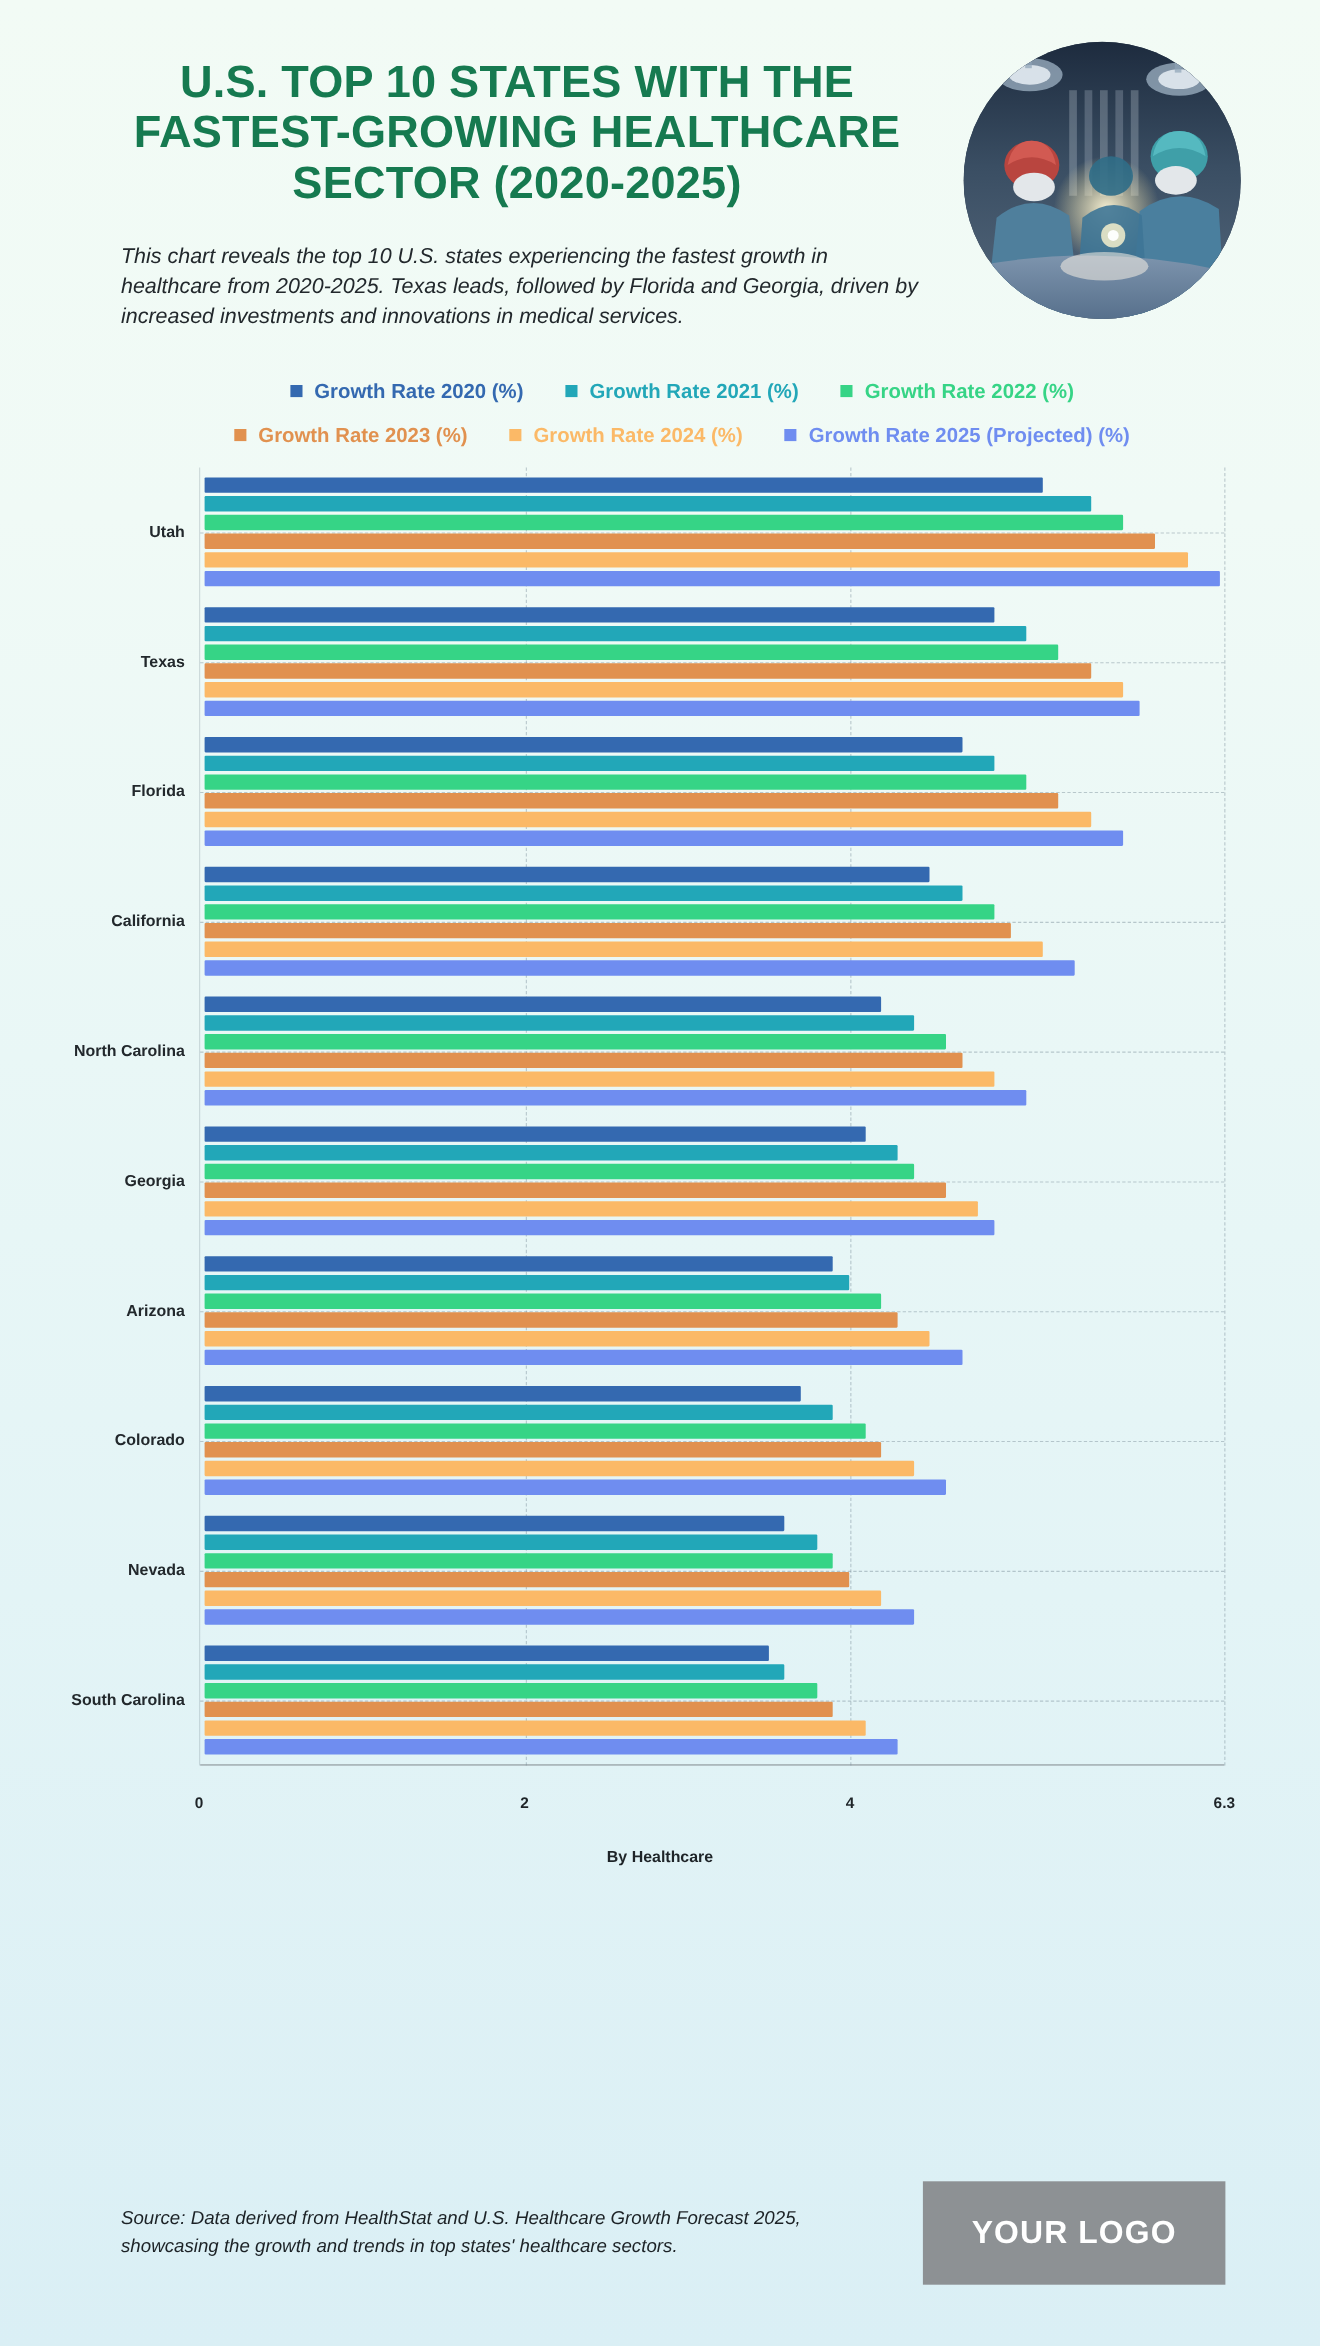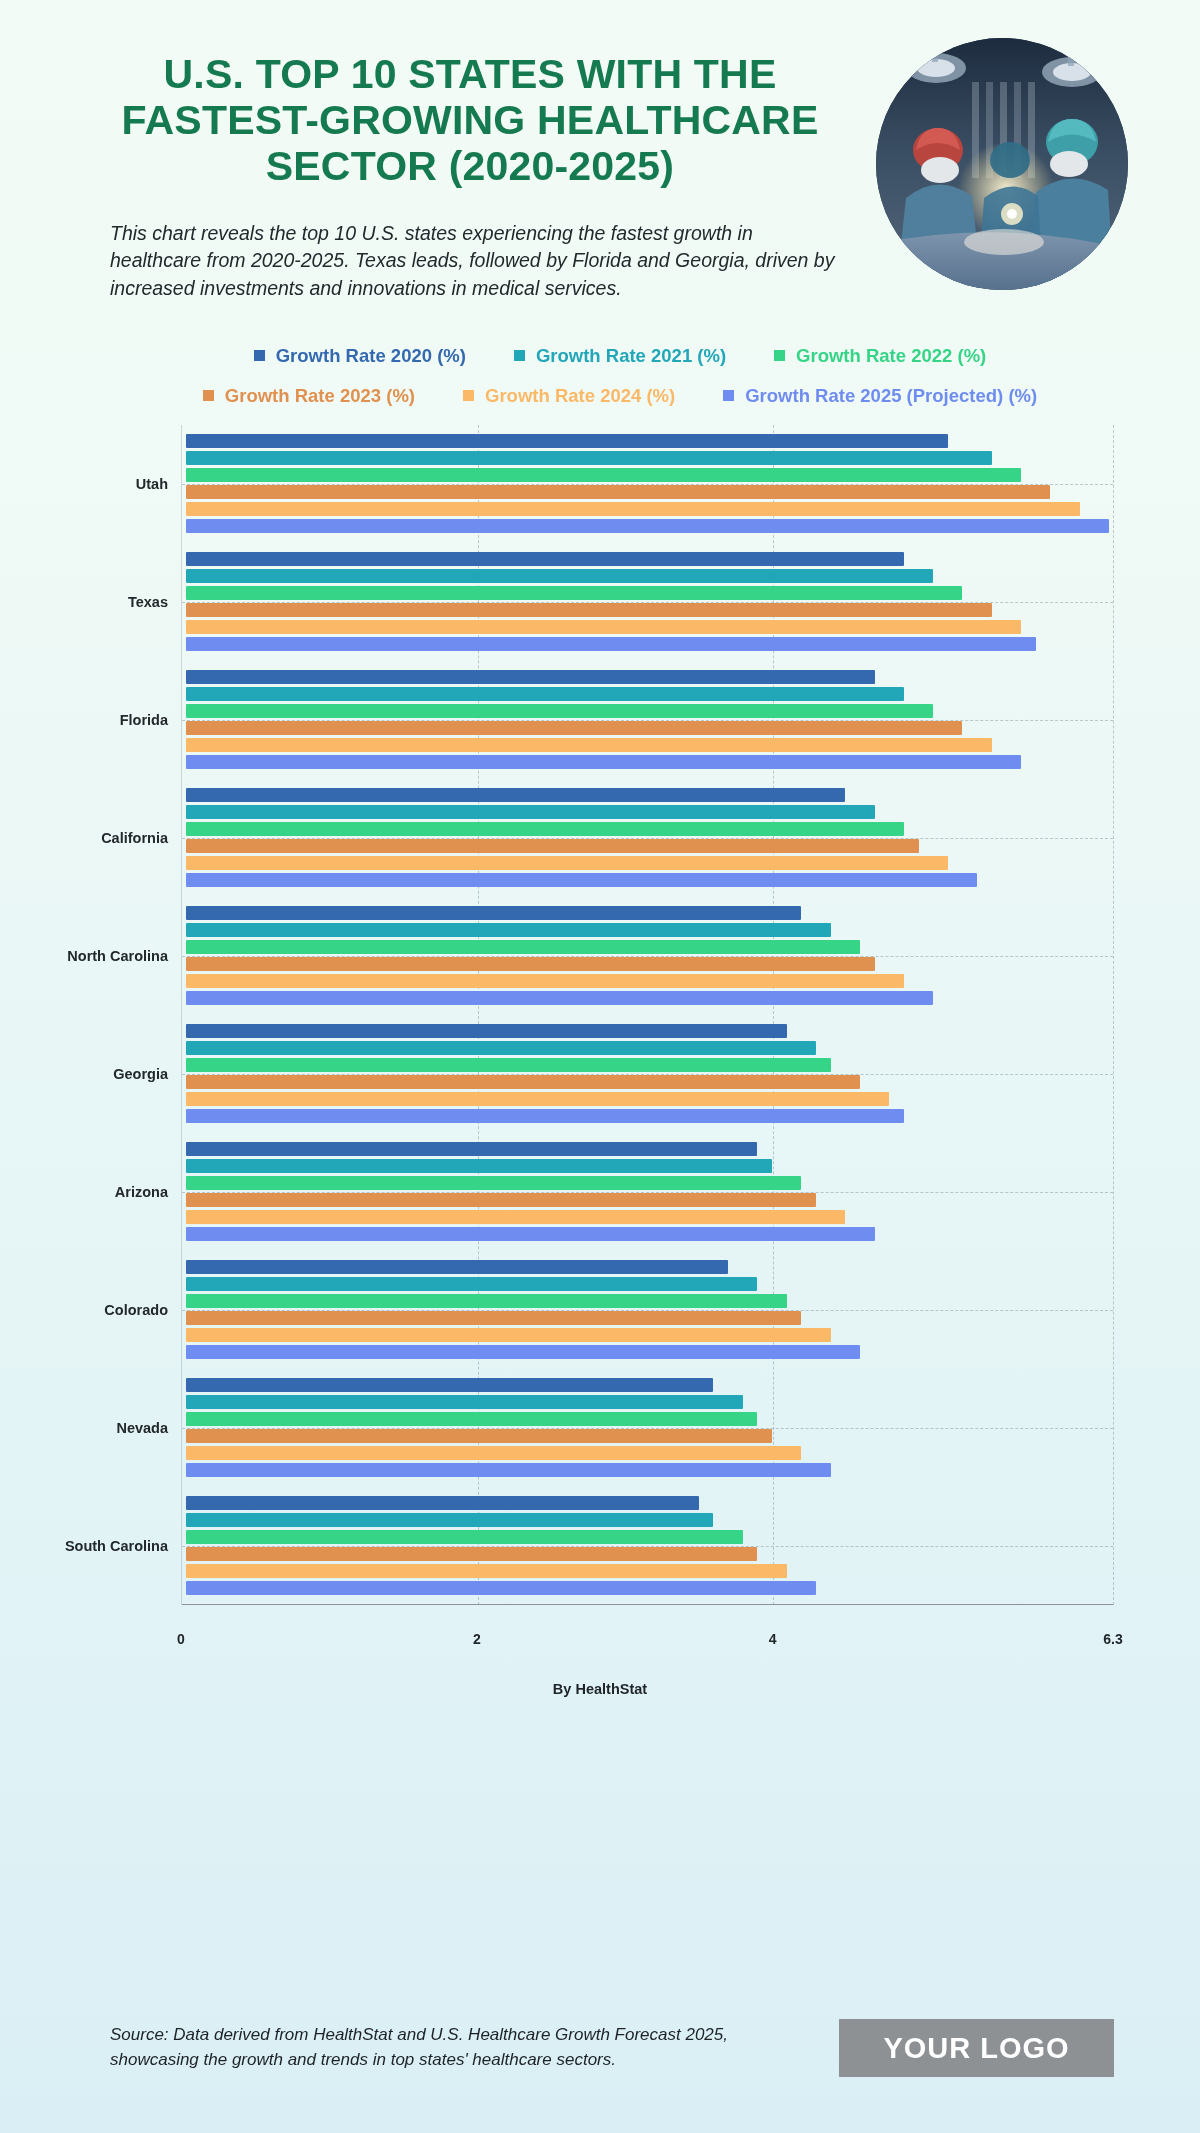--- a/index.html
+++ b/index.html
@@ -52,21 +52,21 @@
   
   .legend {
     margin-top: 42px;
     padding: 0 80px 0 120px;
   }
   .legend-row {
     display: flex;
     justify-content: center;
     align-items: center;
     flex-wrap: nowrap;
-    gap: 48px;
+    gap: 38px;
     margin-bottom: 18px;
   }
   .legend-item {
     display: flex;
     align-items: center;
     gap: 11px;
     font-size: 18.5px;
     font-weight: bold;
     white-space: nowrap;
   }
@@ -177,21 +177,21 @@
   }
   .source {
     font-size: 17px;
     font-style: italic;
     line-height: 1.45;
     color: #1c2226;
     max-width: 680px;
   }
   .logo {
     width: 275px;
-    height: 58px;
+    height: 94px;
     background: #8d9194;
     display: flex;
     align-items: center;
     justify-content: center;
     color: #ffffff;
     font-size: 29px;
     font-weight: bold;
     letter-spacing: 1px;
     flex: 0 0 auto;
   }
@@ -526,18 +526,18 @@
       </div>
     </div>
 </div>
 
 <div class="xaxis" id="xaxis">
     <div class="tick" style="left: 0%;">0</div>
     <div class="tick" style="left: 31.746%;">2</div>
     <div class="tick" style="left: 63.4921%;">4</div>
     <div class="tick" style="left: 100%;">6.3</div>
   </div>
-<div class="xaxis-title">By HealthStat</div>
+<div class="xaxis-title">By Healthcare</div>
 
 <div class="footer">
   <div class="source">Source: Data derived from HealthStat and U.S. Healthcare Growth Forecast 2025, showcasing the growth and trends in top states' healthcare sectors.</div>
   <div class="logo">YOUR LOGO</div>
 </div>
 
 </body></html>

